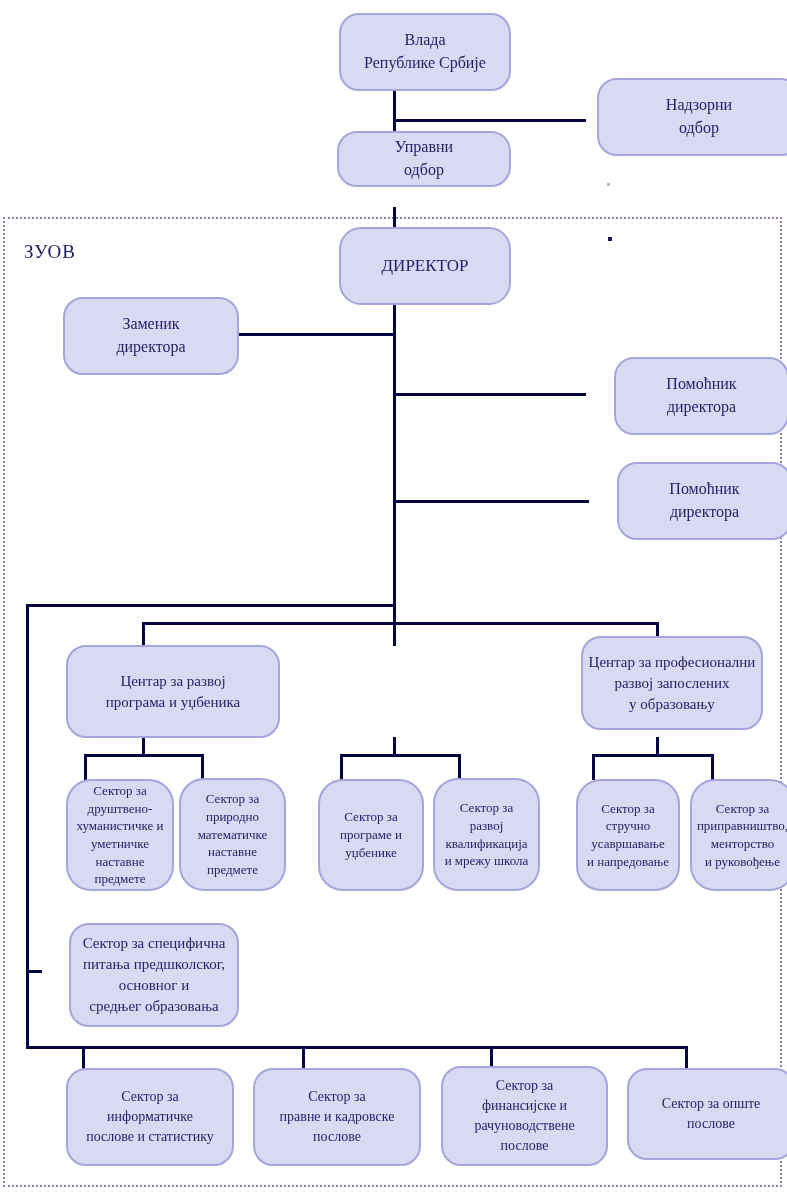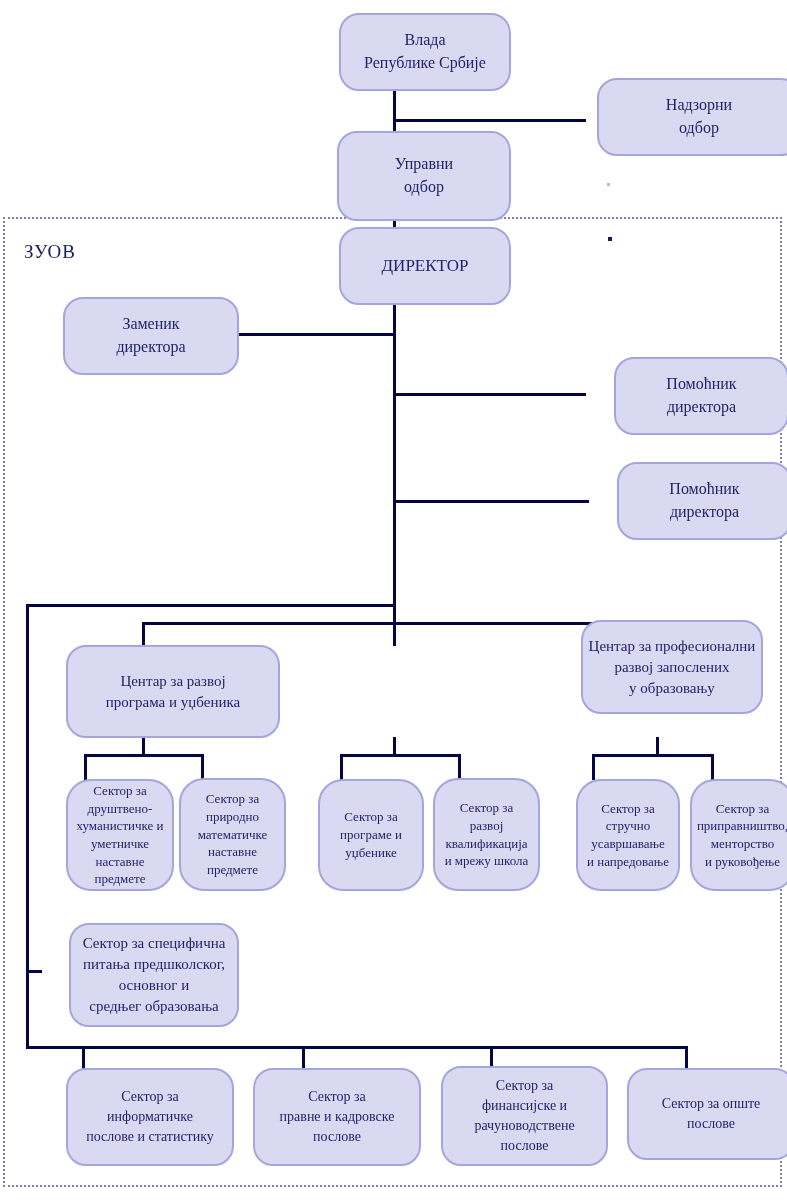--- a/index.html
+++ b/index.html
@@ -92,33 +92,33 @@
   <div class="ln" style="left:26px;top:1046px;width:662px;height:3px;"></div>
   <div class="ln" style="left:82px;top:1046px;width:3px;height:23px;"></div>
   <div class="ln" style="left:302px;top:1046px;width:3px;height:23px;"></div>
   <div class="ln" style="left:490px;top:1046px;width:3px;height:21px;"></div>
   <div class="ln" style="left:685px;top:1046px;width:3px;height:23px;"></div>
 
   <div class="box fs16" style="left:310px;top:13px;width:172px;height:78px;">Влада
 Републике Србије</div>
   <div class="box fs16" style="left:568px;top:78px;width:204px;height:78px;">Надзорни
 одбор</div>
-  <div class="box fs16" style="left:308px;top:131px;width:174px;height:90px;">Управни
+  <div class="box fs16" style="left:308px;top:131px;width:174px;height:56px;">Управни
 одбор</div>
-  <div class="box fs17" style="left:310px;top:227px;width:172px;height:78px;">ДИРЕКТОР</div>
+  <div class="box fs17" style="left:310px;top:227px;width:172px;height:78px;border-radius:22px;">ДИРЕКТОР</div>
   <div class="box fs16" style="left:34px;top:297px;width:176px;height:78px;">Заменик
 директора</div>
   <div class="box fs16" style="left:585px;top:357px;width:175px;height:78px;">Помоћник
 директора</div>
   <div class="box fs16" style="left:588px;top:462px;width:175px;height:78px;">Помоћник
 директора</div>
 
   <div class="box fs15" style="left:37px;top:645px;width:214px;height:93px;">Центар за развој
 програма и уџбеника</div>
-  <div class="box fs15" style="left:552px;top:620px;width:182px;height:94px;">Центар за професионални
+  <div class="box fs15" style="left:552px;top:636px;width:182px;height:94px;">Центар за професионални
 развој запослених
 у образовању</div>
 
   <div class="box fs13" style="left:37px;top:779px;width:108px;height:112px;">Сектор за
 друштвено-
 хуманистичке и
 уметничке
 наставне
 предмете</div>
   <div class="box fs13" style="left:150px;top:778px;width:107px;height:113px;">Сектор за

